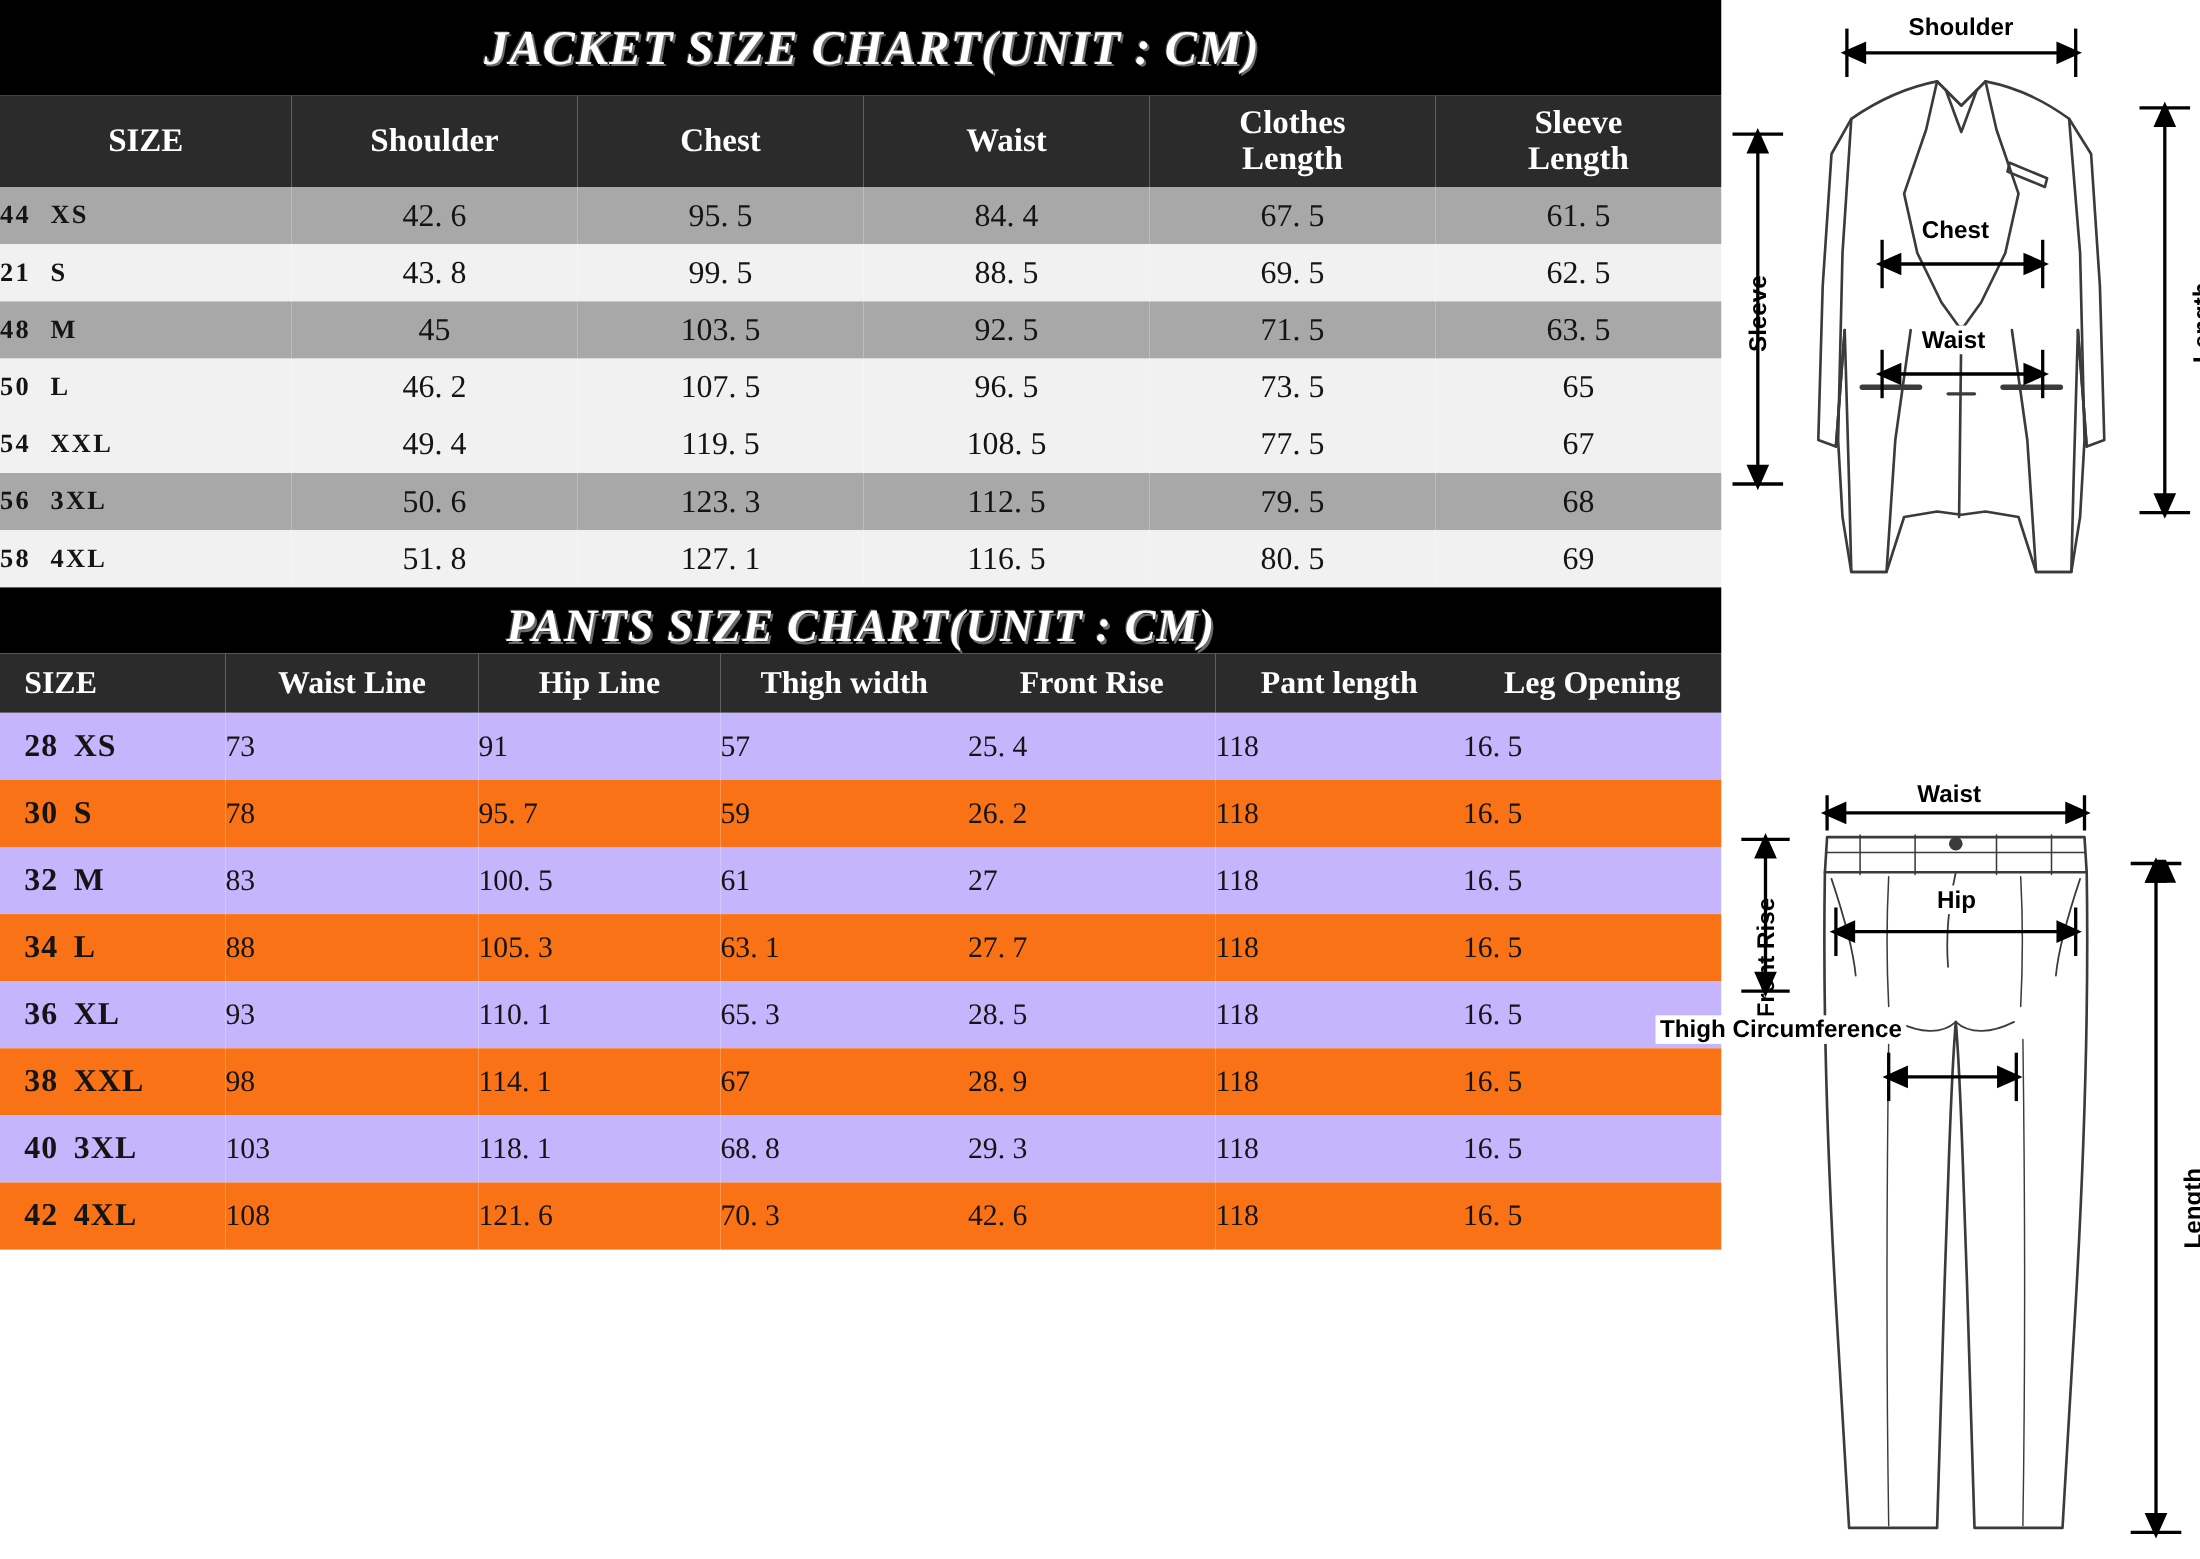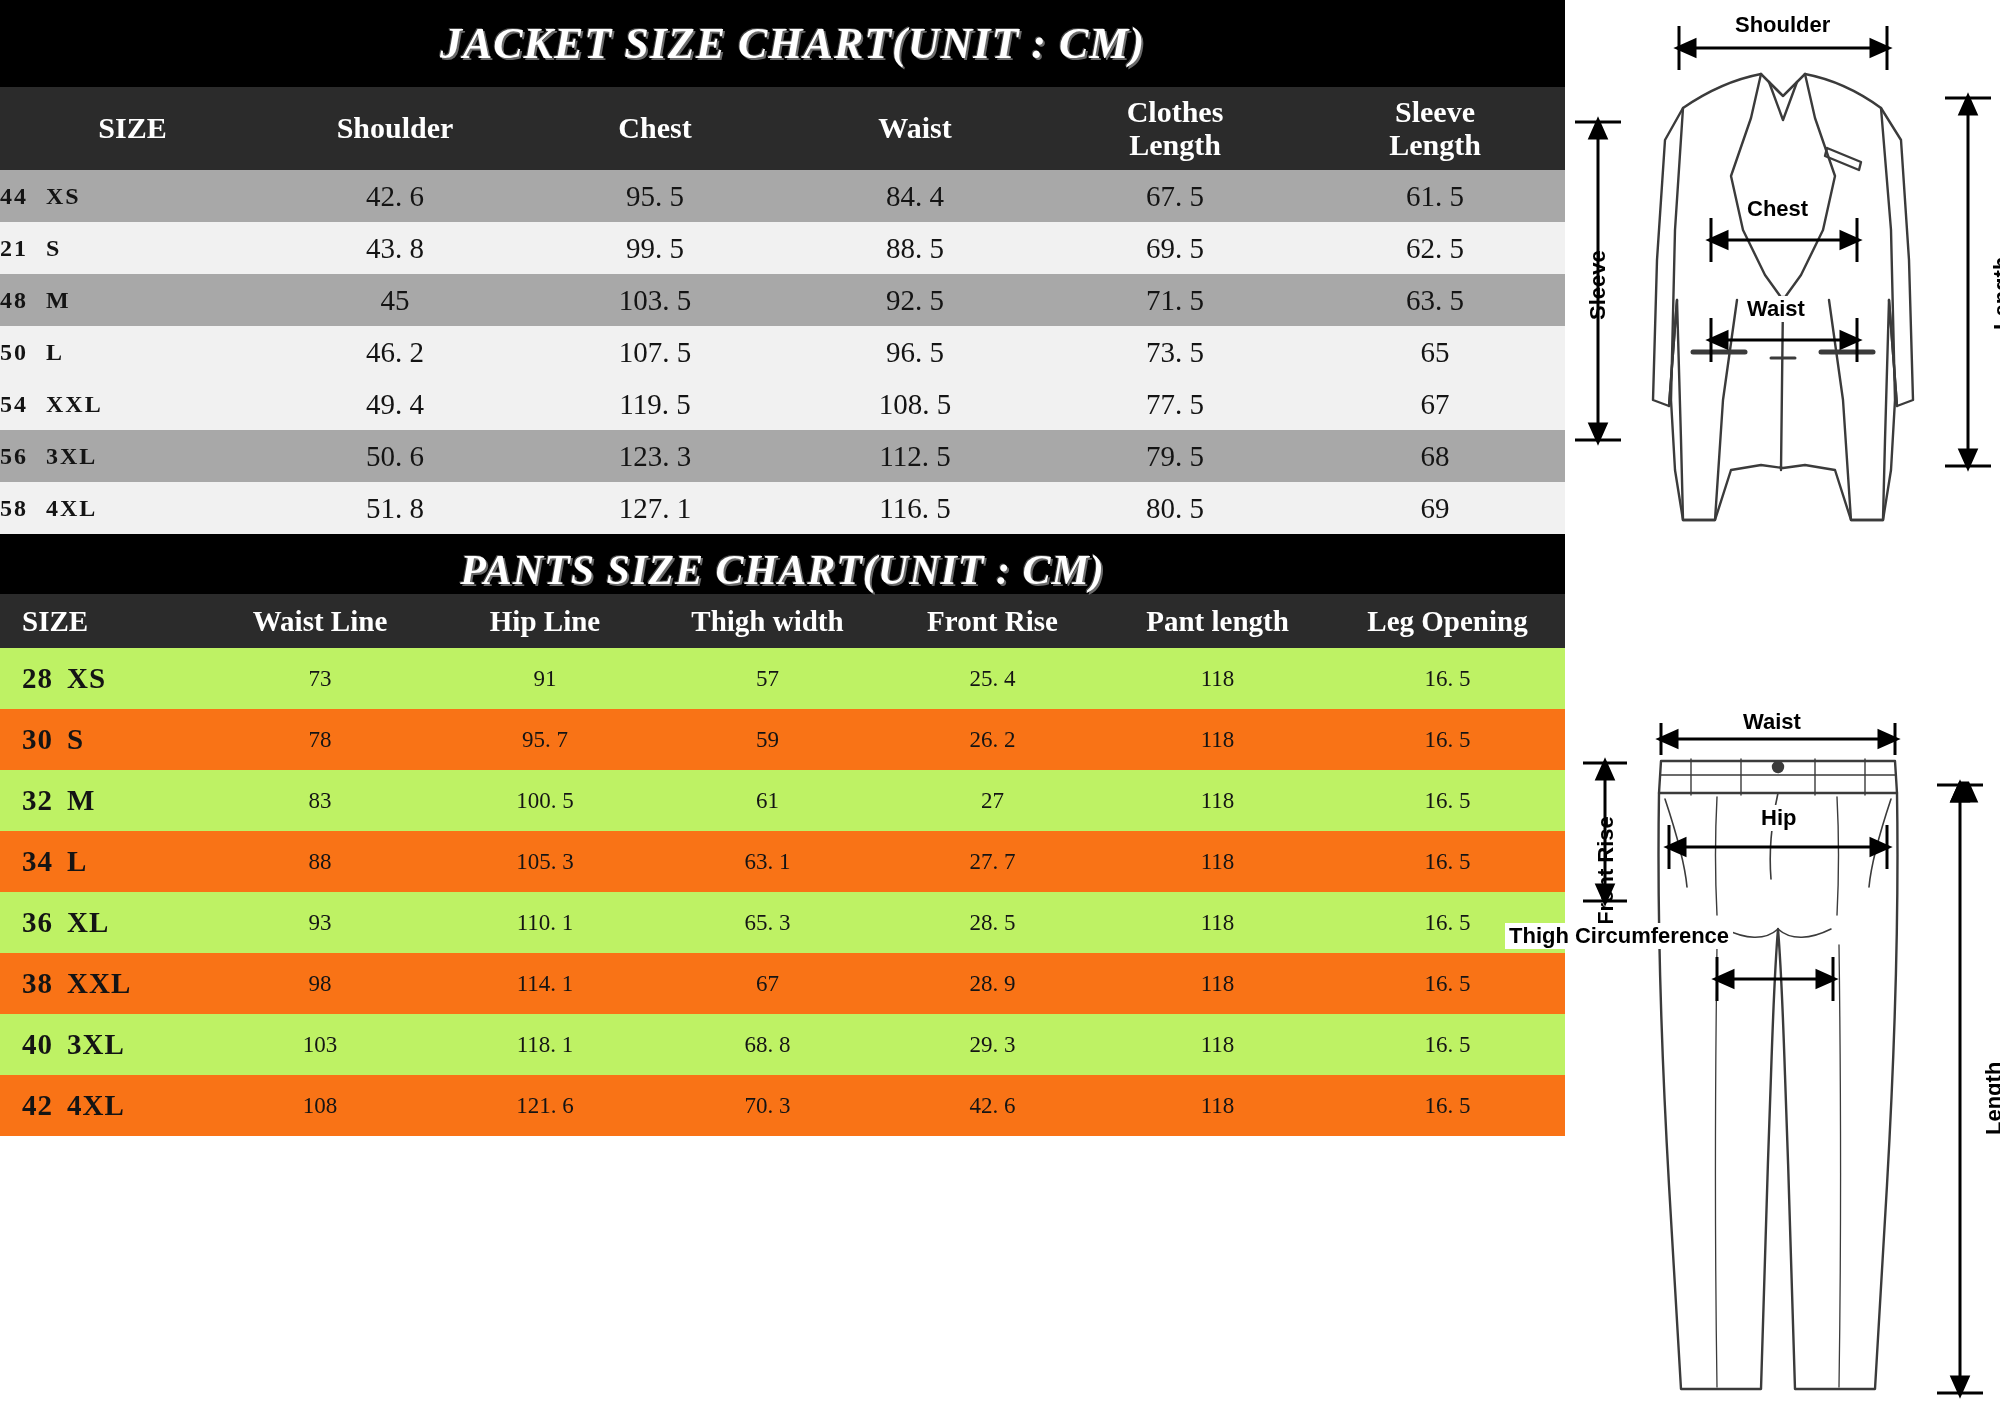--- a/index.html
+++ b/index.html
@@ -90,26 +90,25 @@
     background: #2b2b2b;
     color: #ffffff;
     font-weight: bold;
     font-size: 29px;
     height: 54px;
     vertical-align: middle;
     font-family: "Liberation Serif", serif;
   }
   .pants-table tbody td {
     height: 61px;
-    font-size: 23px;
-    text-align: center;
+    font-size: 27px;
     color: #141414;
     vertical-align: middle;
   }
-  .pants-table tbody tr.row-dark td { background: #bef264; }
+  .pants-table tbody tr.row-dark td { background: #c4b5fd; }
   .pants-table tbody tr.row-light td { background: #f97316; }
   .pants-table tbody td.size-cell {
     font-weight: bold;
     font-size: 29px;
     text-align: left;
     padding-left: 22px;
     letter-spacing: 1px;
   }
   .pants-table tbody td.size-cell .sz-num { margin-right: 14px; }
   .pants-table thead th.size-head { text-align: left; padding-left: 22px; }

